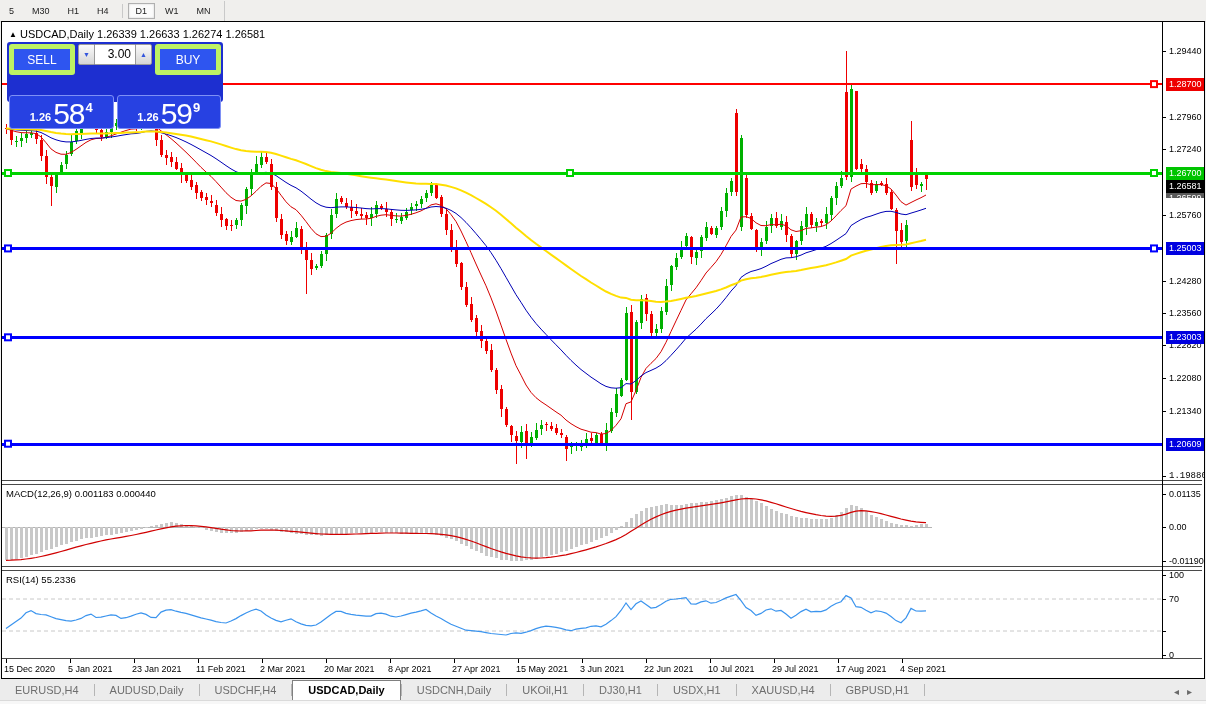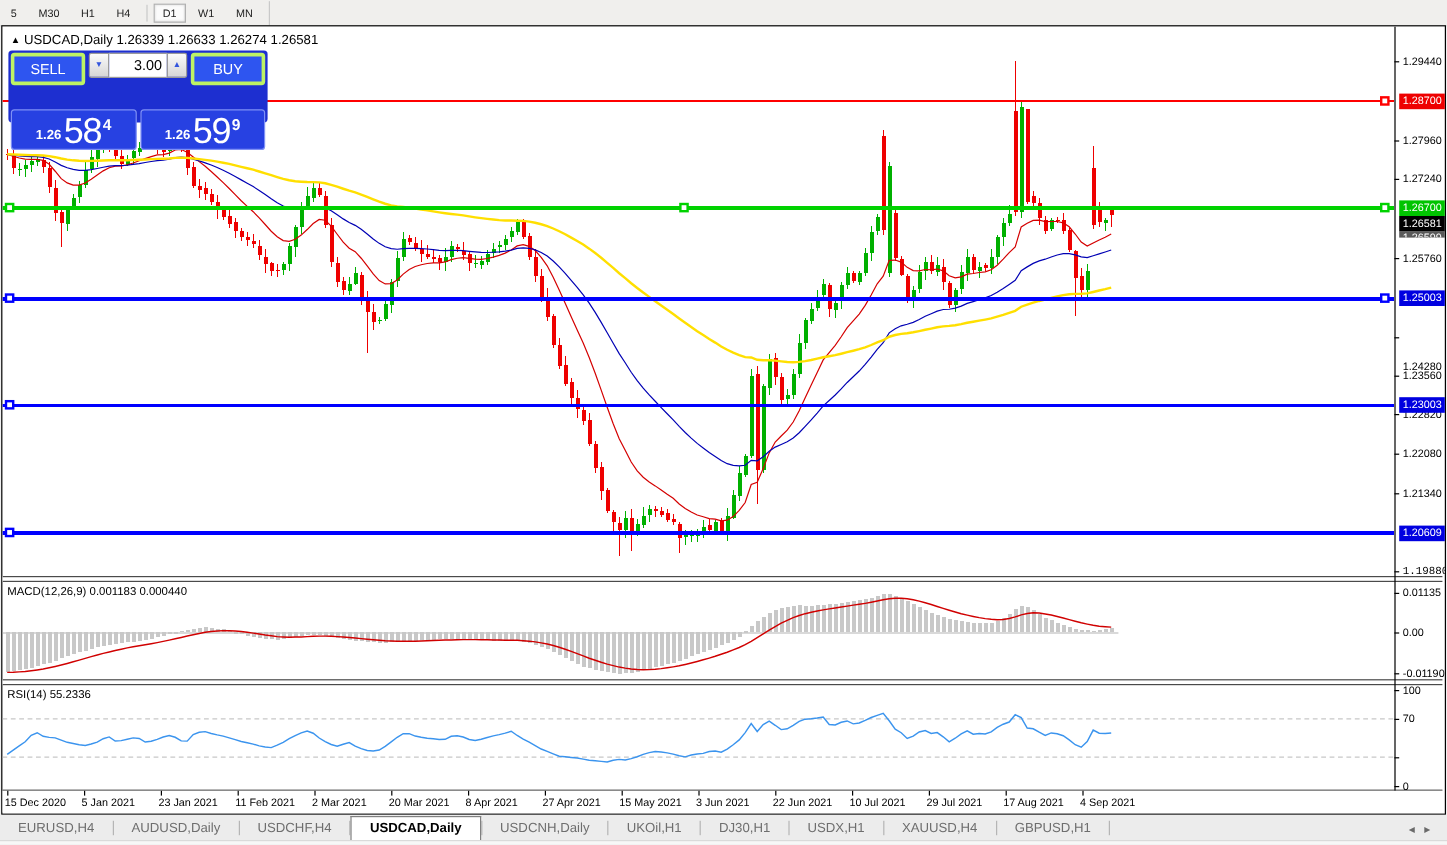--- a/index.html
+++ b/index.html
@@ -21,21 +21,21 @@
   .ind-label{position:absolute;left:4px;font-size:9.5px;color:#000;white-space:nowrap;}
   #chart-title{position:absolute;left:7px;top:6px;font-size:11px;color:#000;white-space:nowrap;}
   #chart-title .tri{font-size:8px;vertical-align:1px;}
   
   #datestrip{position:absolute;left:0;top:637px;width:1200px;height:18px;background:#fff;}
   .date-label{position:absolute;top:5px;font-size:9px;color:#000;white-space:nowrap;}
   .date-tick{position:absolute;top:0;width:1px;height:4px;background:#000;}
   
   #trade-panel{position:absolute;left:5px;top:20px;width:216px;height:60px;background:#1d2fd0;border-radius:3px;padding:2px;box-sizing:border-box;}
   .tp-row{display:flex;gap:3px;}
-  .tp-btn{flex:0 0 56px;height:21px;background:#2e55f0;border:3px solid #bef264;border-radius:3px;color:#fff;font-size:12px;display:flex;align-items:center;justify-content:center;cursor:pointer;}
+  .tp-btn{flex:0 0 56px;height:21px;background:#2e55f0;border:5px solid #bef264;border-radius:3px;color:#fff;font-size:12px;display:flex;align-items:center;justify-content:center;cursor:pointer;}
   .vol-box{flex:1;display:flex;height:21px;}
   .spin-btn{width:17px;height:21px;background:linear-gradient(#fafafa,#d6d6d6);border:1px solid #9a9a9a;box-sizing:border-box;color:#3355dd;font-size:7px;display:flex;align-items:center;justify-content:center;cursor:pointer;}
   .spin-btn.down{border-radius:2px 0 0 2px;}
   .spin-btn.up{border-radius:0 2px 2px 0;}
   .vol-field{flex:1;background:#fff;border-top:1px solid #9a9a9a;border-bottom:1px solid #9a9a9a;color:#000;font-size:12px;text-align:right;padding:2px 4px 0 0;box-sizing:border-box;}
   .tile-row{margin-top:20px;}
   .px-tile{flex:1;height:31px;background:#2741e2;border:1px solid #7e90f5;border-radius:3px;color:#fff;display:flex;align-items:flex-end;justify-content:center;padding-bottom:1px;cursor:pointer;}
   .px-small{font-size:11px;font-weight:700;margin:0 2px 4px 0;}
   .px-big{font-size:30px;font-weight:400;line-height:26px;letter-spacing:-1px;}
   .px-sup{font-size:13px;font-weight:700;margin:0 0 12px 1px;}
@@ -661,21 +661,21 @@
     <div id="axiscol">
         <div class="axis-tick" style="top: 29px;"></div>
         <div class="axis-label" style="top: 24px;">1.29440</div>
         <div class="axis-tick" style="top: 95px;"></div>
         <div class="axis-label" style="top: 90px;">1.27960</div>
         <div class="axis-tick" style="top: 127px;"></div>
         <div class="axis-label" style="top: 122px;">1.27240</div>
         <div class="axis-tick" style="top: 193px;"></div>
         <div class="axis-label" style="top: 188px;">1.25760</div>
         <div class="axis-tick" style="top: 259px;"></div>
-        <div class="axis-label" style="top: 254px; margin-top: 24px;">1.24280</div>
+        <div class="axis-label" style="top: 254px;">1.24280</div>
         <div class="axis-tick" style="top: 291px;"></div>
         <div class="axis-label" style="top: 286px;">1.23560</div>
         <div class="axis-tick" style="top: 323px;"></div>
         <div class="axis-label" style="top: 318px;">1.22820</div>
         <div class="axis-tick" style="top: 356px;"></div>
         <div class="axis-label" style="top: 351px;">1.22080</div>
         <div class="axis-tick" style="top: 389px;"></div>
         <div class="axis-label" style="top: 384px;">1.21340</div>
         <div class="axis-tick" style="top: 454px;"></div>
         <div class="axis-label" style="top: 449px; font-family: Liberation Mono, monospace;">1.19880</div>

